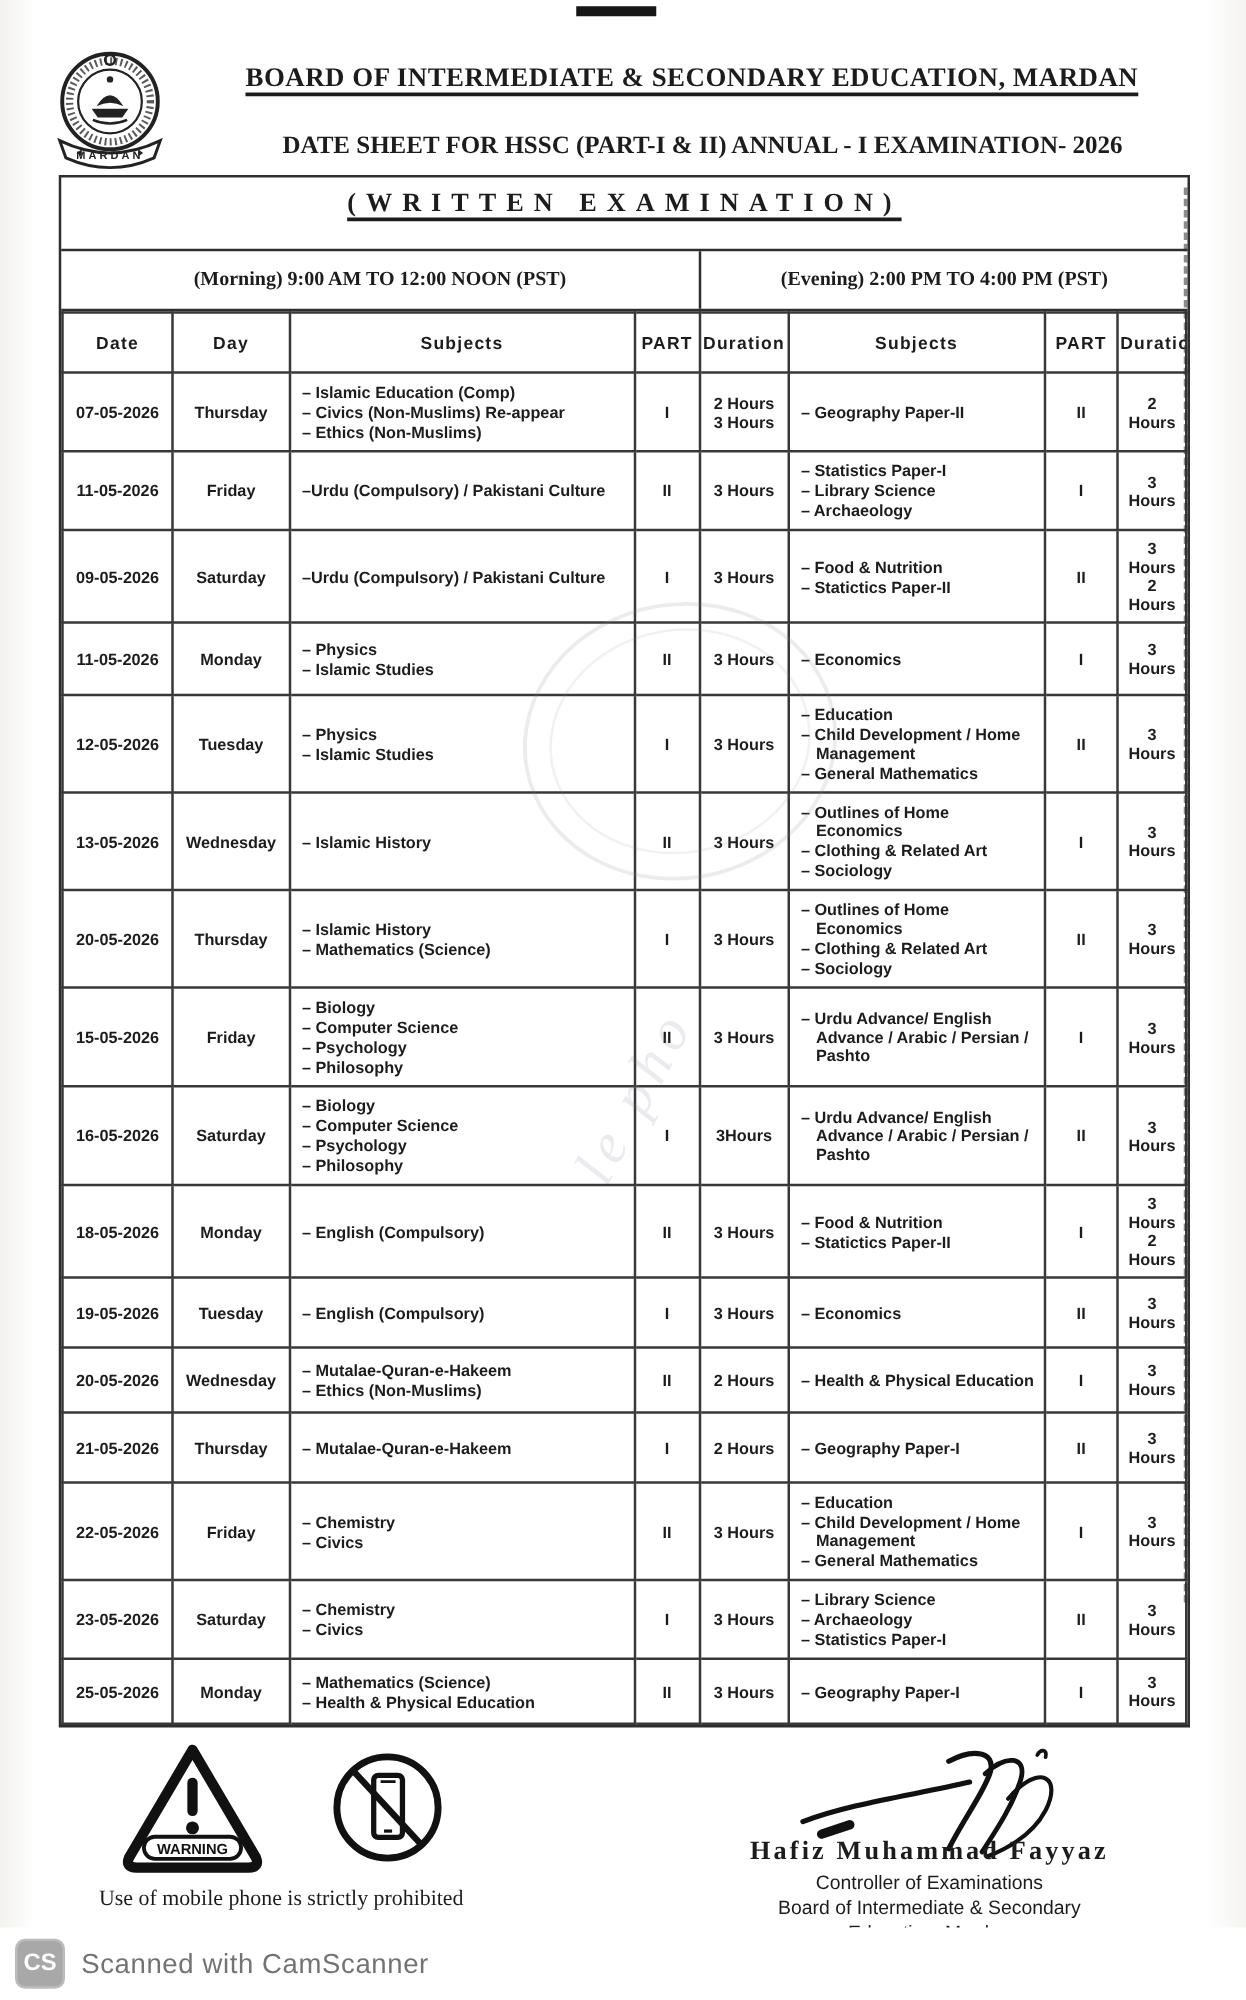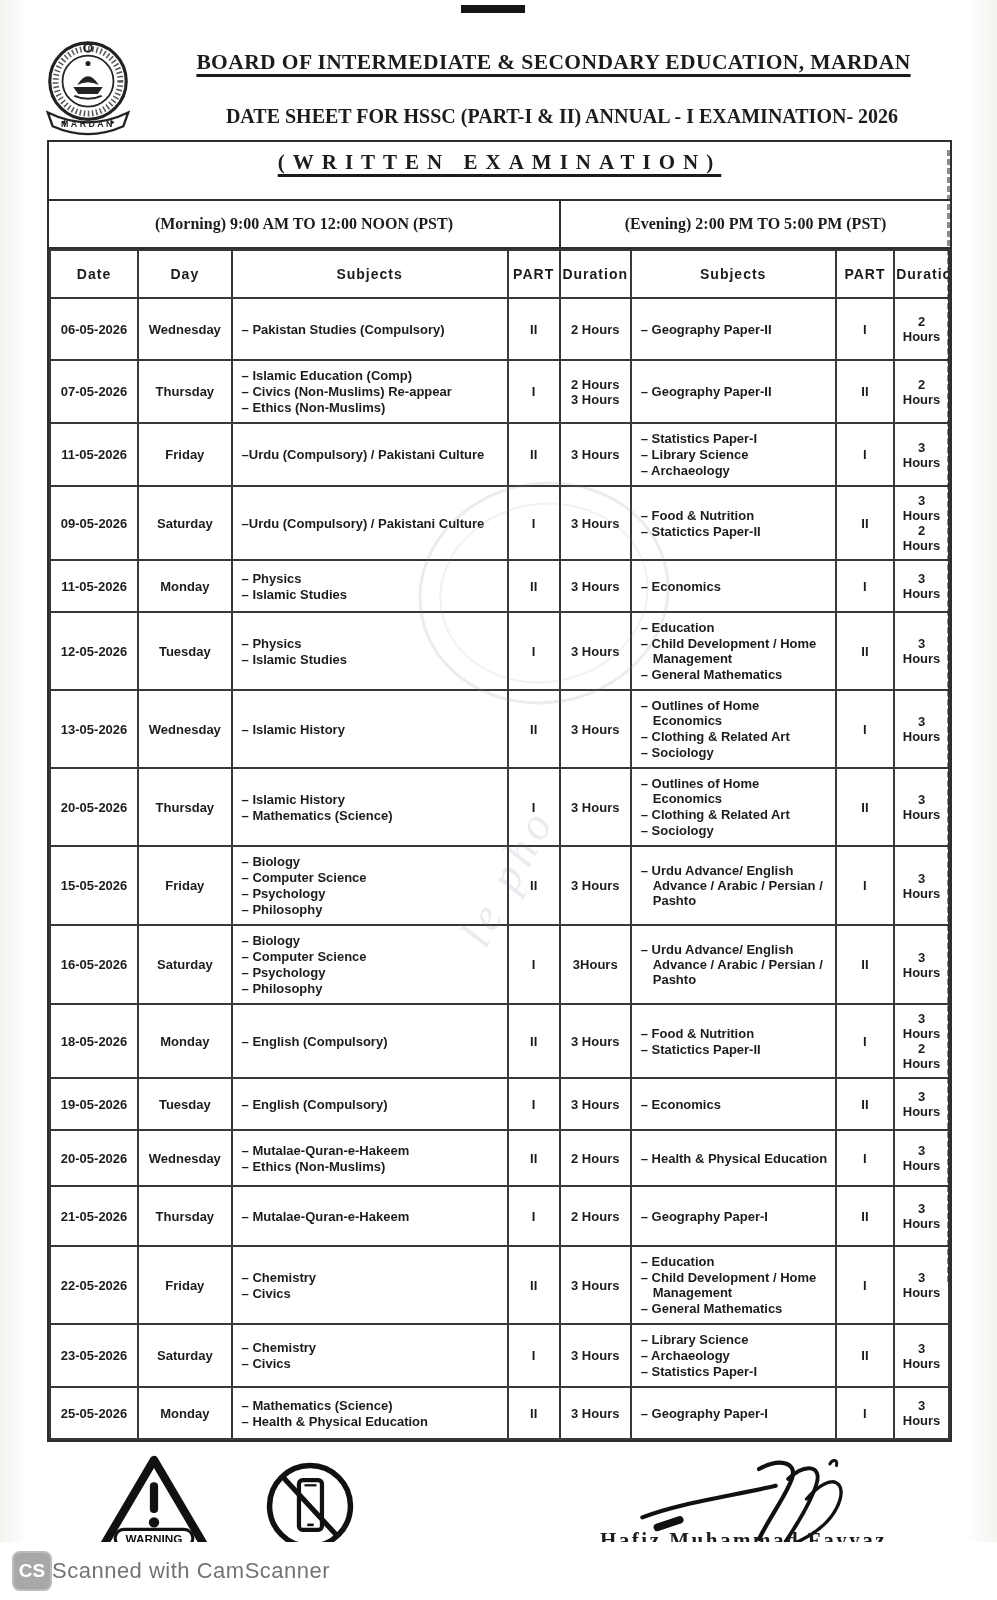--- a/index.html
+++ b/index.html
@@ -54,21 +54,21 @@
   .warning-block { width:350px; text-align:center; }
   .icons-row { display:flex; justify-content:center; align-items:flex-start; gap:50px; }
   .warn-line1 { font:17.5px "Liberation Serif",serif; margin:8px 0 0; }
   .signature-block { flex:1; text-align:center; margin-left:130px; }
   .sig-svg { width:250px; height:100px; display:block; margin:0 auto -26px; }
   .sig-name { font:bold 21px "Liberation Serif",serif; letter-spacing:2.5px; margin:0; }
   .sig-title { font:15.5px "Liberation Sans",sans-serif; margin:5px 0 0; }
   .sig-org { font:15.5px "Liberation Sans",sans-serif; margin:2px 0 0; }
   
   .scanner-bar { position:absolute; left:0; right:0; bottom:0; height:58px; background:#fff;
-    display:flex; align-items:center; padding-left:12px; gap:0; }
+    display:flex; align-items:center; padding-left:12px; gap:13px; }
   .cs-badge { width:40px; height:40px; background:#a8a8a8; border:2px solid #bcbcbc;
     box-sizing:border-box; border-radius:8px; color:#fff;
     font:bold 19px "Liberation Sans",sans-serif; display:flex; align-items:center; justify-content:center; }
   .cs-label { color:#737373; font:22px "Liberation Sans",sans-serif; letter-spacing:.5px; }
 </style>
 </head>
 <body>
 
 <div class="page">
 
@@ -95,21 +95,21 @@
     <h1 class="board-title">BOARD OF INTERMEDIATE &amp; SECONDARY EDUCATION, MARDAN</h1>
     <h2 class="sheet-title">DATE SHEET FOR HSSC (PART-I &amp; II) ANNUAL - I EXAMINATION- 2026</h2>
   </div>
 
   <div class="sheet-box">
     <div class="written-band">
       <span>(WRITTEN EXAMINATION)</span>
     </div>
     <div class="session-band">
       <div class="session-morning">(Morning) 9:00 AM TO 12:00 NOON (PST)</div>
-      <div class="session-evening">(Evening) 2:00 PM TO 5:00 PM (PST)</div>
+      <div class="session-evening">(Evening) 2:00 PM TO 4:00 PM (PST)</div>
     </div>
     <table>
       <colgroup>
         <col style="width:9.8%">
           <col style="width:10.4%">
           <col style="width:30.7%">
         <col style="width:5.8%">
           <col style="width:7.9%">
           <col style="width:22.8%">
         <col style="width:6.5%">
@@ -122,38 +122,20 @@
           <th>Subjects</th>
           <th>PART</th>
           <th>Duration</th>
           <th>Subjects</th>
           <th>PART</th>
           <th>Duration</th>
         </tr>
       </thead>
       <tbody>
           <tr>
-      <td class="c">06-05-2026</td>
-      <td class="c">Wednesday</td>
-      <td class="subjects-cell">
-              <div class="subject-line">– Pakistan Studies (Compulsory)</div>
-            </td>
-      <td class="c">II</td>
-      <td class="c">
-              <div class="duration-line">2 Hours</div>
-            </td>
-      <td class="subjects-cell">
-              <div class="subject-line">– Geography Paper-II</div>
-            </td>
-      <td class="c">I</td>
-      <td class="c">
-              <div class="duration-line">2 Hours</div>
-            </td>
-    </tr>
-          <tr>
       <td class="c">07-05-2026</td>
       <td class="c">Thursday</td>
       <td class="subjects-cell">
               <div class="subject-line">– Islamic Education (Comp)</div>
               <div class="subject-line">– Civics (Non-Muslims) Re-appear</div>
               <div class="subject-line">– Ethics (Non-Muslims)</div>
             </td>
       <td class="c">I</td>
       <td class="c">
               <div class="duration-line">2 Hours</div>

